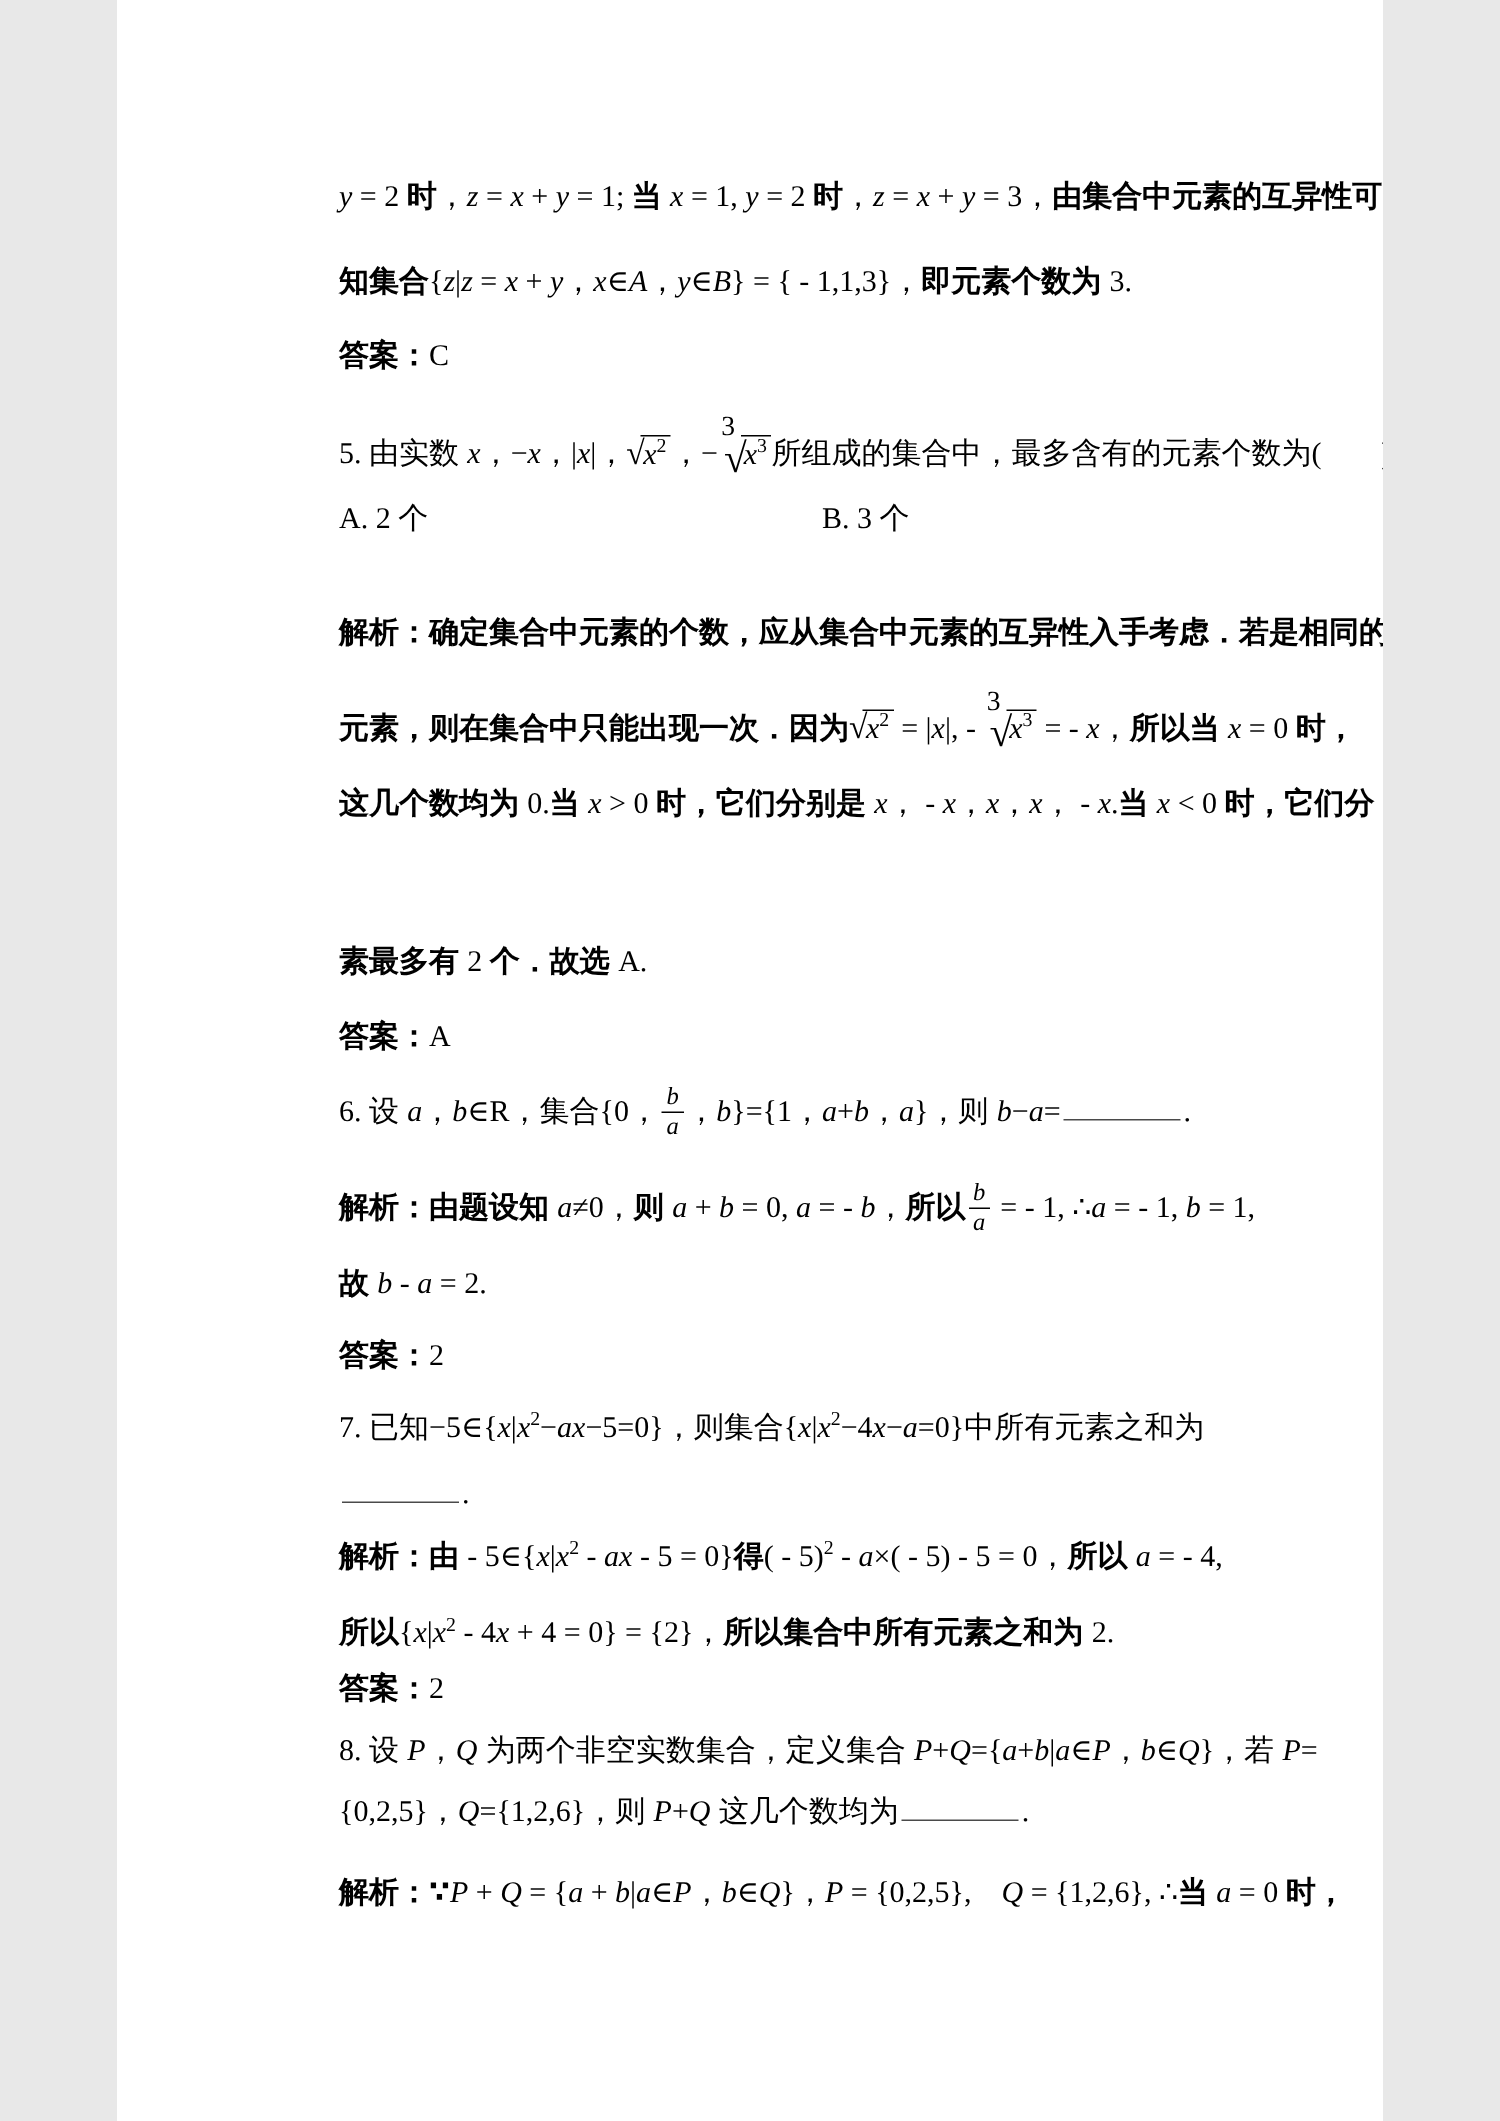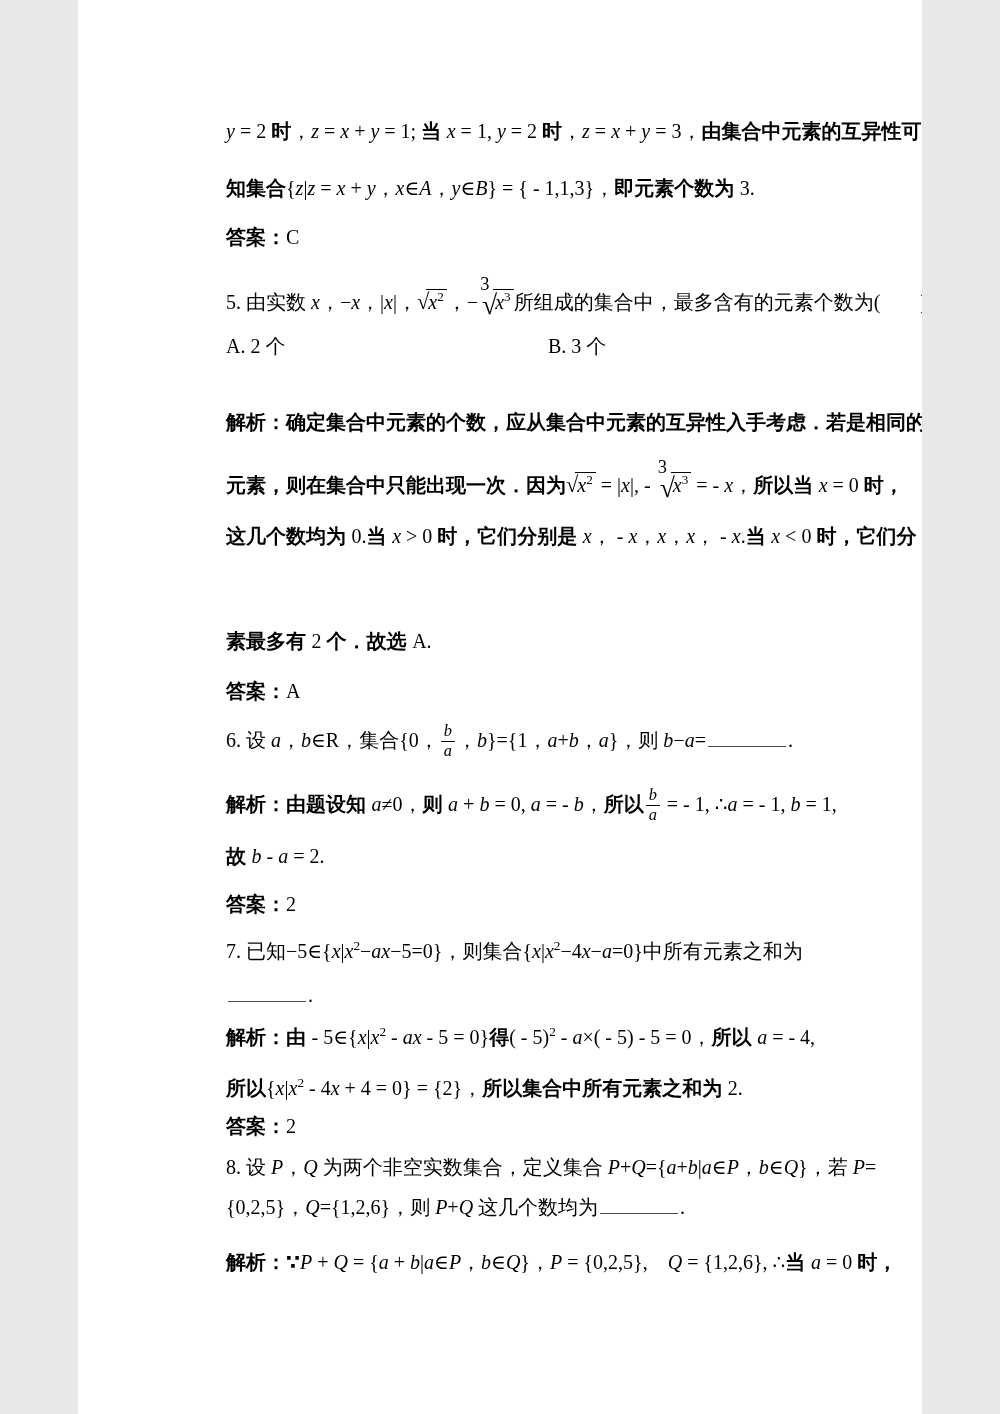--- a/index.html
+++ b/index.html
@@ -14,21 +14,21 @@
   }
   .line{
     position:absolute;
     left:148px;
     white-space:nowrap;
     line-height:26px;
   }
   
   .hei{font-family:"Liberation Sans","DejaVu Sans",sans-serif;font-weight:600;}
   
-  .song{font-family:Liberation Serif, serif;}
+  .song{font-family:Liberation Sans, sans-serif;}
   
   .mn{font-family:"Liberation Serif","DejaVu Serif",serif;}
   .mi{font-family:"Liberation Serif","DejaVu Serif",serif;font-style:italic;}
   .sup{font-family:"Liberation Serif","DejaVu Serif",serif;font-size:0.66em;vertical-align:0.6em;}
   
   .frac{display:inline-block;vertical-align:-0.55em;text-align:center;font-size:0.82em;line-height:1.12;margin:0 2px;font-family:"Liberation Serif","DejaVu Serif",serif;}
   .frac .num{display:block;padding:0 3px 1px;border-bottom:1.4px solid #000;font-style:italic;}
   .frac .den{display:block;padding:0 3px;font-style:italic;}
   
   .sqrt{display:inline;white-space:nowrap;}

